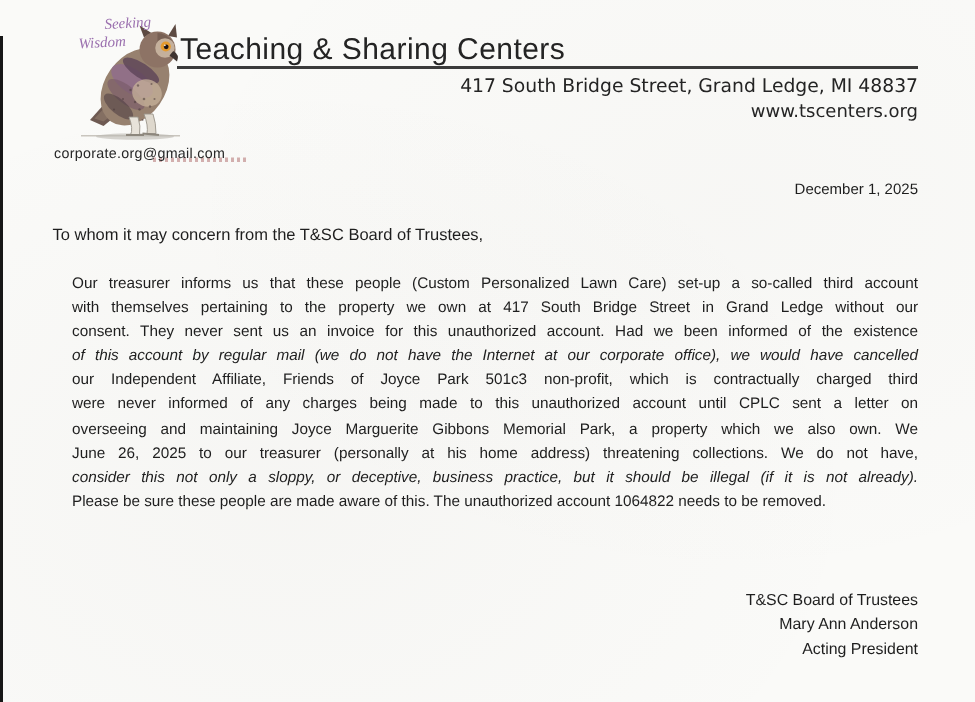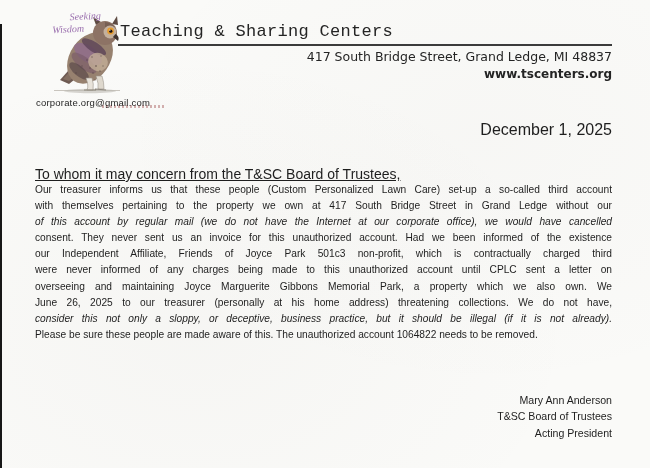--- a/index.html
+++ b/index.html
@@ -21,33 +21,33 @@
   
   .logo-wrap{position:absolute;left:46px;top:16px;width:84px;height:84px;}
   .motto{position:absolute;left:52px;top:11px;z-index:3;
     font-family:"Liberation Serif", serif;font-style:italic;font-size:10px;
     line-height:12px;transform:rotate(-3deg);}
   .motto .l1{margin-left:18px;}
   .fineprint{position:absolute;left:56px;top:89px;width:64px;height:3px;opacity:.6;
     background:repeating-linear-gradient(90deg, rgba(150,60,60,.65) 0 2px, rgba(150,60,60,0) 2px 4px);}
   .logo-email{position:absolute;left:36px;top:97px;font-size:9.5px;color:#262626;letter-spacing:.2px;}
 
-  .org-name{position:absolute;left:120px;top:22px;font-family:Liberation Mono, monospace;
-    font-size:17px;letter-spacing:.3px;color:#242424;}
+  .org-name{position:absolute;left:120px;top:22px;font-family:Liberation Sans, sans-serif;
+    font-size:20px;letter-spacing:.3px;color:#242424;}
   .head-rule{position:absolute;left:118px;top:44px;width:494px;height:1.5px;background:#3b3b3b;}
   .addr-line{position:absolute;right:38px;top:49px;font-family:"DejaVu Sans", sans-serif;
     font-size:12.5px;font-weight:normal;color:#242424;}
   .site-line{position:absolute;right:38px;top:67px;font-family:"DejaVu Sans", sans-serif;
-    font-size:12px;font-weight:bold;color:#242424;}
+    font-size:12px;font-weight:normal;color:#242424;}
 
   
-  .date{position:absolute;right:38px;top:121px;font-size:16px;}
-  .salutation{position:absolute;left:35px;top:166px;font-size:14px;text-decoration:underline;}
+  .date{position:absolute;right:38px;top:121px;font-size:10px;}
+  .salutation{position:absolute;left:35px;top:151px;font-size:11px;}
   .body-par{position:absolute;left:35px;top:182px;width:577px;font-size:10.2px;line-height:16.1px;}
-  .body-line{text-align:justify;text-align-last:justify;white-space:normal;}
+  .body-line{text-align:justify;text-align-last:justify;white-space:normal;margin-left:13px;}
   .body-line.italic{font-style:italic;}
   .body-line.last{text-align-last:left;}
   .signature{position:absolute;right:38px;top:392px;text-align:right;font-size:10.6px;line-height:16.4px;}
 </style>
 </head>
 <body>
 
 <div class="page">
 
   <div class="scan-edge"></div>
@@ -113,29 +113,29 @@
   <div class="addr-line">417 South Bridge Street, Grand Ledge, MI 48837</div>
   <div class="site-line">www.tscenters.org</div>
 
   <div class="date">December 1, 2025</div>
 
   <div class="salutation">To whom it may concern from the T&amp;SC Board of Trustees,</div>
 
   <div class="body-par">
       <div class="body-line">Our treasurer informs us that these people (Custom Personalized Lawn Care) set-up a so-called third account</div>
       <div class="body-line">with themselves pertaining to the property we own at 417 South Bridge Street in Grand Ledge without our</div>
+      <div class="body-line">consent. They never sent us an invoice for this unauthorized account. Had we been informed of the existence</div>
       <div class="body-line italic">of this account by regular mail (we do not have the Internet at our corporate office), we would have cancelled</div>
-      <div class="body-line">consent. They never sent us an invoice for this unauthorized account. Had we been informed of the existence</div>
       <div class="body-line">our Independent Affiliate, Friends of Joyce Park 501c3 non-profit, which is contractually charged third</div>
       <div class="body-line">were never informed of any charges being made to this unauthorized account until CPLC sent a letter on</div>
       <div class="body-line">overseeing and maintaining Joyce Marguerite Gibbons Memorial Park, a property which we also own. We</div>
       <div class="body-line">June 26, 2025 to our treasurer (personally at his home address) threatening collections. We do not have,</div>
       <div class="body-line italic">consider this not only a sloppy, or deceptive, business practice, but it should be illegal (if it is not already).</div>
       <div class="body-line last">Please be sure these people are made aware of this. The unauthorized account 1064822 needs to be removed.</div>
     </div>
 
   <div class="signature">
+      <div>T&amp;SC Board of Trustees</div>
       <div>Mary Ann Anderson</div>
-      <div>T&amp;SC Board of Trustees</div>
       <div>Acting President</div>
     </div>
 
 </div>
 
 </body></html>

